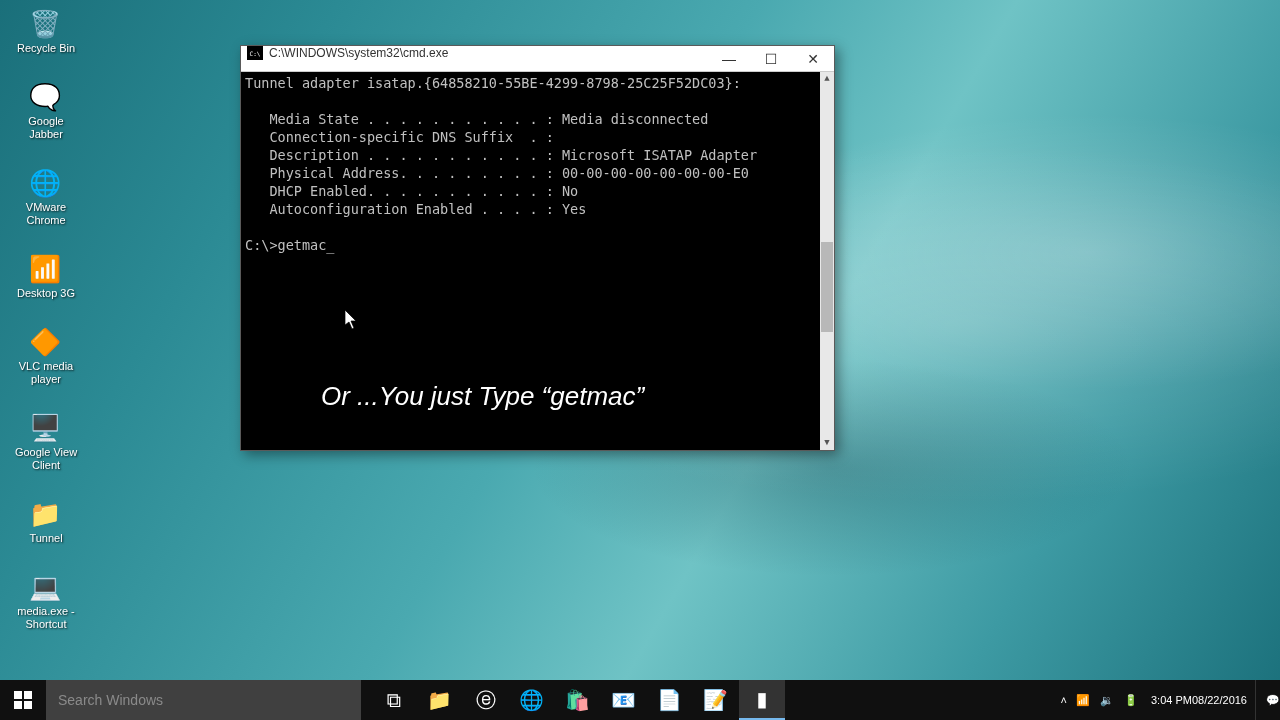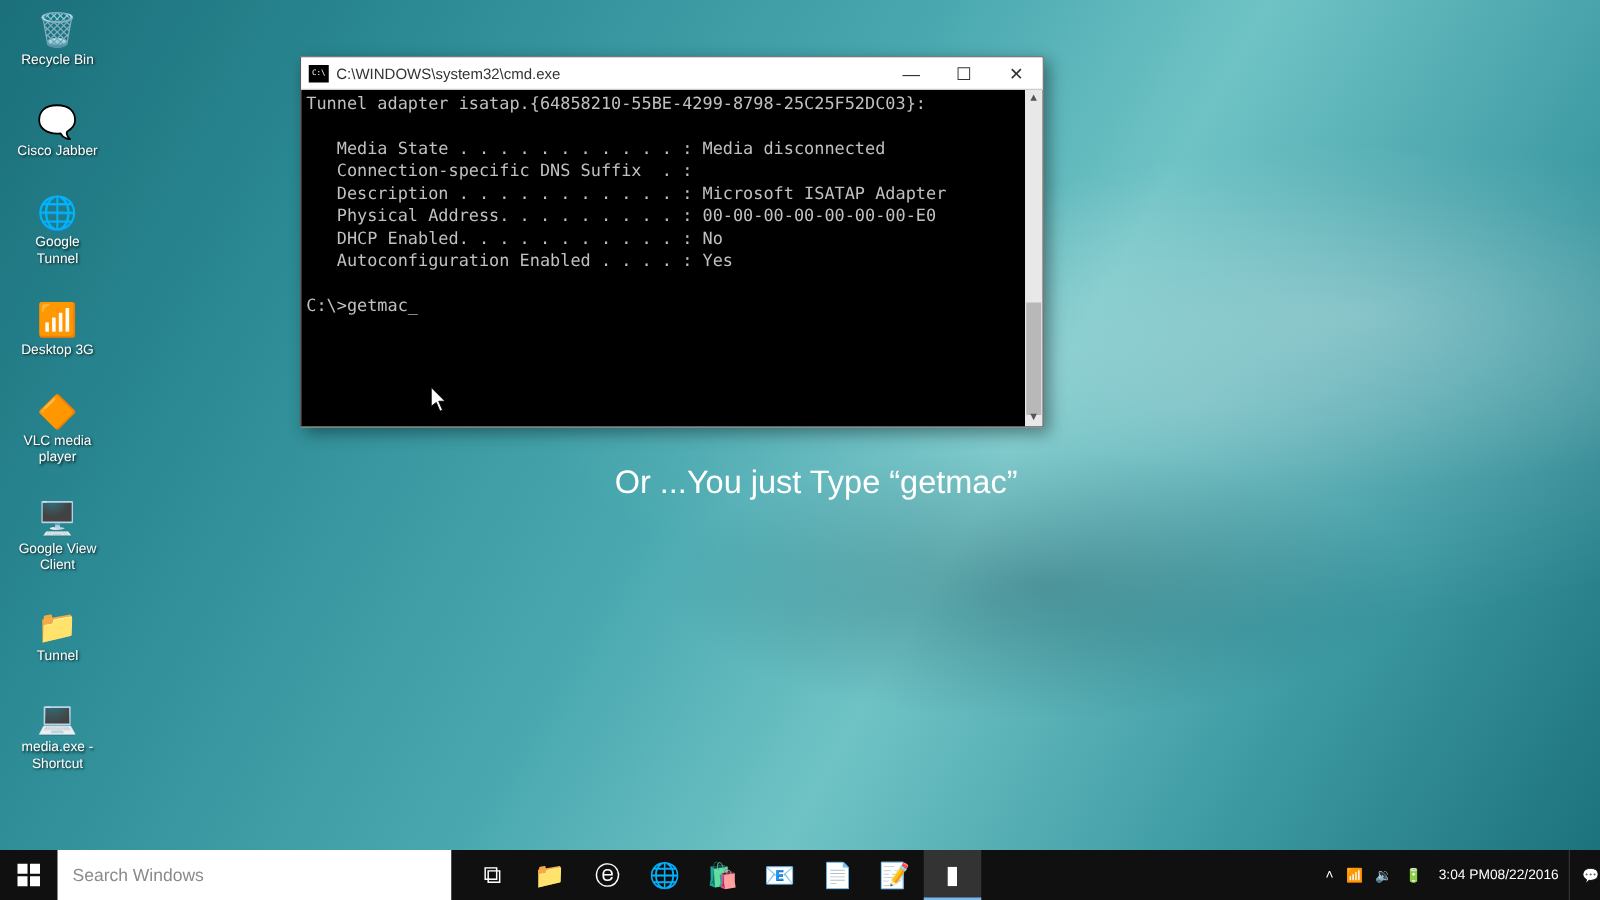--- a/index.html
+++ b/index.html
@@ -34,60 +34,61 @@
   text-shadow: 1px 1px 2px rgba(0,0,0,0.8);
   max-width: 70px;
 }
 
 .cmdwin {
   position: absolute; left: 240px; top: 45px; width: 595px;
   border: 1px solid #5a5a5a; background: #fff;
   box-shadow: 4px 4px 12px rgba(0,0,0,0.4);
 }
 .titlebar {
-  height: 26px; background: #fff; display: flex; align-items: center;
+  height: 26px; background: #fff; display: flex; align-items: flex-start;
   border-bottom: 1px solid #ccc;
 }
 .titlebar .icon {
   width: 16px; height: 14px; background: #000; margin: 0 6px;
   display: flex; align-items: center; justify-content: center;
 }
 .titlebar .icon::before { content: "C:\\"; color:#fff; font-size:6px; font-family: Consolas, monospace; }
 .titlebar .title { font-size: 12px; color: #333; flex: 1; }
 .titlebar .btn {
   width: 42px; height: 26px; display: flex; align-items: center; justify-content: center;
   font-size: 14px; color: #333; cursor: pointer;
 }
 .cmdbody {
   background: #000; color: #c0c0c0;
   font-family: Consolas, "Courier New", monospace;
   font-size: 13.5px; line-height: 18px;
   padding: 2px 4px 10px 4px;
-  height: 269px; position: relative;
+  height: 378px; position: relative;
 }
 .cmdbody .scroll {
   position: absolute; right: 0; top: 0; width: 14px; height: 100%;
   background: #e8e8e8;
 }
 .cmdbody .scroll .thumb {
   position: absolute; left: 1px; right: 1px; top: 170px; height: 90px;
   background: #b8b8b8;
 }
 .cmdbody .scroll .arrow {
   position: absolute; left:0; right:0; height:14px; text-align:center;
   font-size:9px; color:#555; line-height:14px;
 }
 .cmdbody .scroll .arrow.up { top:0; }
 .cmdbody .scroll .arrow.down { bottom:0; }
 .cmdbody pre { white-space: pre; margin-right:16px; }
 .cursor::after { content:"_"; }
 .caption {
-  position: absolute; left: 80px; right: 20px; top: 304px;
+  position: absolute; left: 80px; right: 20px; top: 315px;
   color: #fff; font-size: 26px; font-family: Arial, sans-serif;
-  text-align: right;
+  text-align: left;
+  font-style: italic;
 }
 
 .mouse {
   position: absolute; left: 345px; top: 310px;
   font-size: 16px; color: #fff; text-shadow: 0 0 2px #000;
   pointer-events: none;
 }
 
 .taskbar {
   position: absolute; bottom: 0; left: 0; right: 0; height: 40px;
@@ -96,21 +97,21 @@
 .start {
   width: 46px; display:flex; align-items:center; justify-content:center;
   cursor:pointer;
 }
 .winlogo {
   width: 18px; height: 18px; display: grid;
   grid-template-columns: 1fr 1fr; grid-template-rows: 1fr 1fr; gap: 2px;
 }
 .winlogo span { background:#fff; }
 .search {
-  flex: 0 0 315px; background:#ffffff; display:flex; align-items:center;
+  flex: 0 0 315px; background:#404040; display:flex; align-items:center;
   padding-left: 12px; color:#8a8a8a; font-size:14px;
 }
 .taskicons { display:flex; align-items:center; margin-left: 10px; }
 .ticon {
   width: 46px; height: 40px; display:flex; align-items:center; justify-content:center;
   font-size: 20px; cursor:pointer; color:#fff;
 }
 .ticon.active { border-bottom: 2px solid #76b9ed; background:#333; }
 .tray {
   margin-left: auto; display:flex; align-items:center; padding-right:4px;
@@ -125,25 +126,25 @@
 
 <div class="wave"></div>
 
 <div class="desktop-icons" id="desktop-icons">
     <div class="dicon">
       <div class="glyph">🗑️</div>
       <div class="label">Recycle Bin</div>
     </div>
     <div class="dicon">
       <div class="glyph">🗨️</div>
-      <div class="label">Cisco Jabber</div>
+      <div class="label">Google Jabber</div>
     </div>
     <div class="dicon">
       <div class="glyph">🌐</div>
-      <div class="label">Google Tunnel</div>
+      <div class="label">VMware Chrome</div>
     </div>
     <div class="dicon">
       <div class="glyph">📶</div>
       <div class="label">Desktop 3G</div>
     </div>
     <div class="dicon">
       <div class="glyph">🔶</div>
       <div class="label">VLC media player</div>
     </div>
     <div class="dicon">

